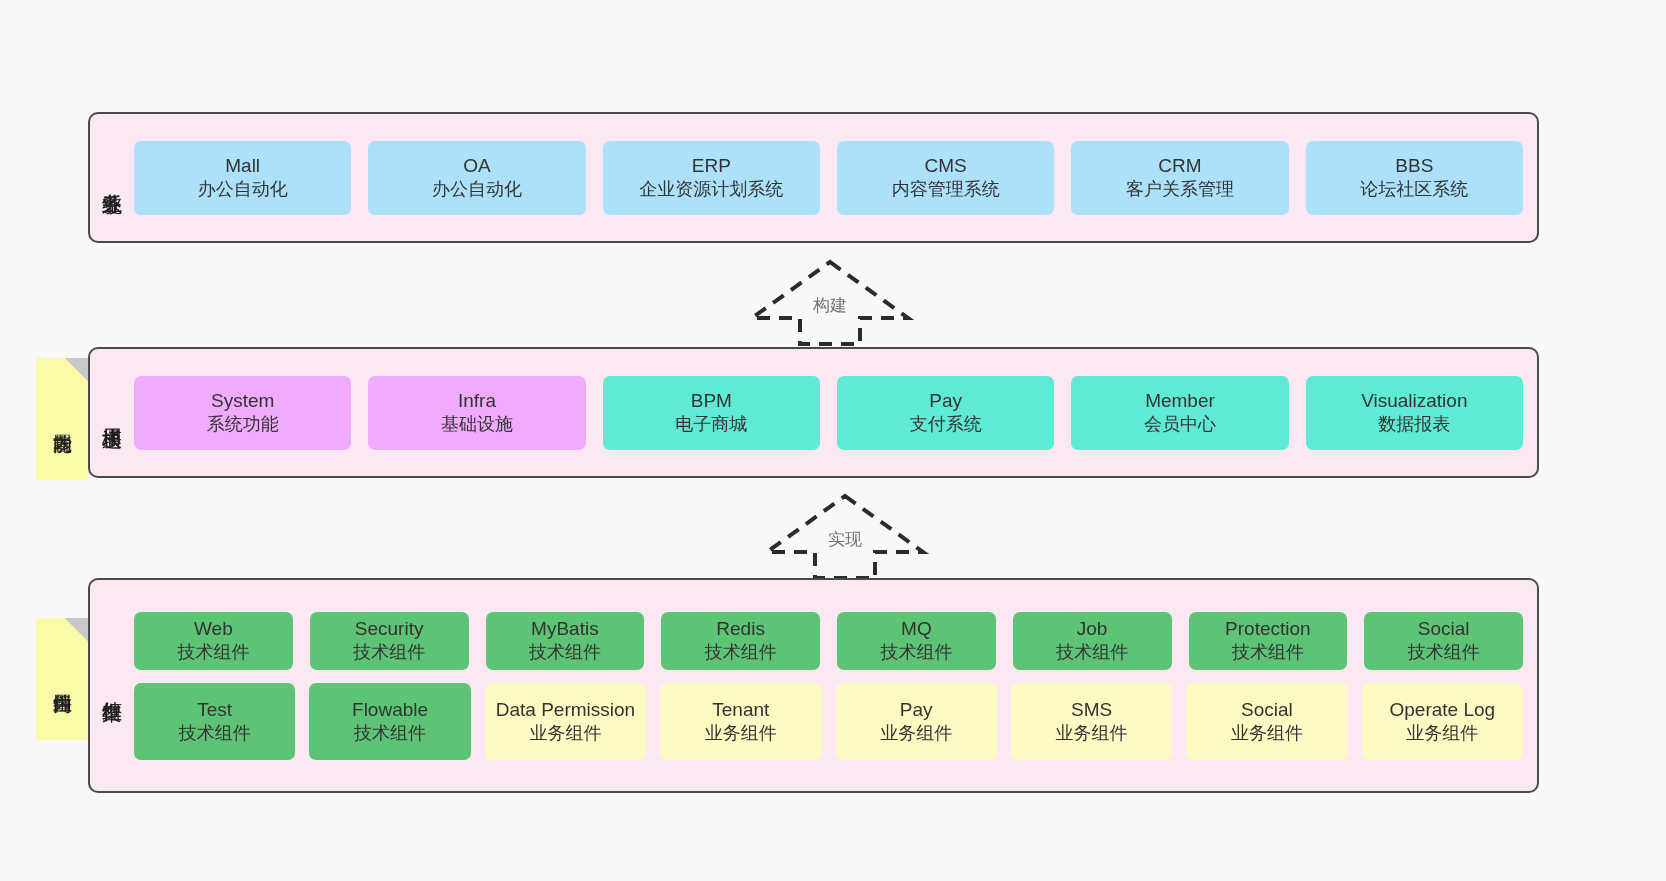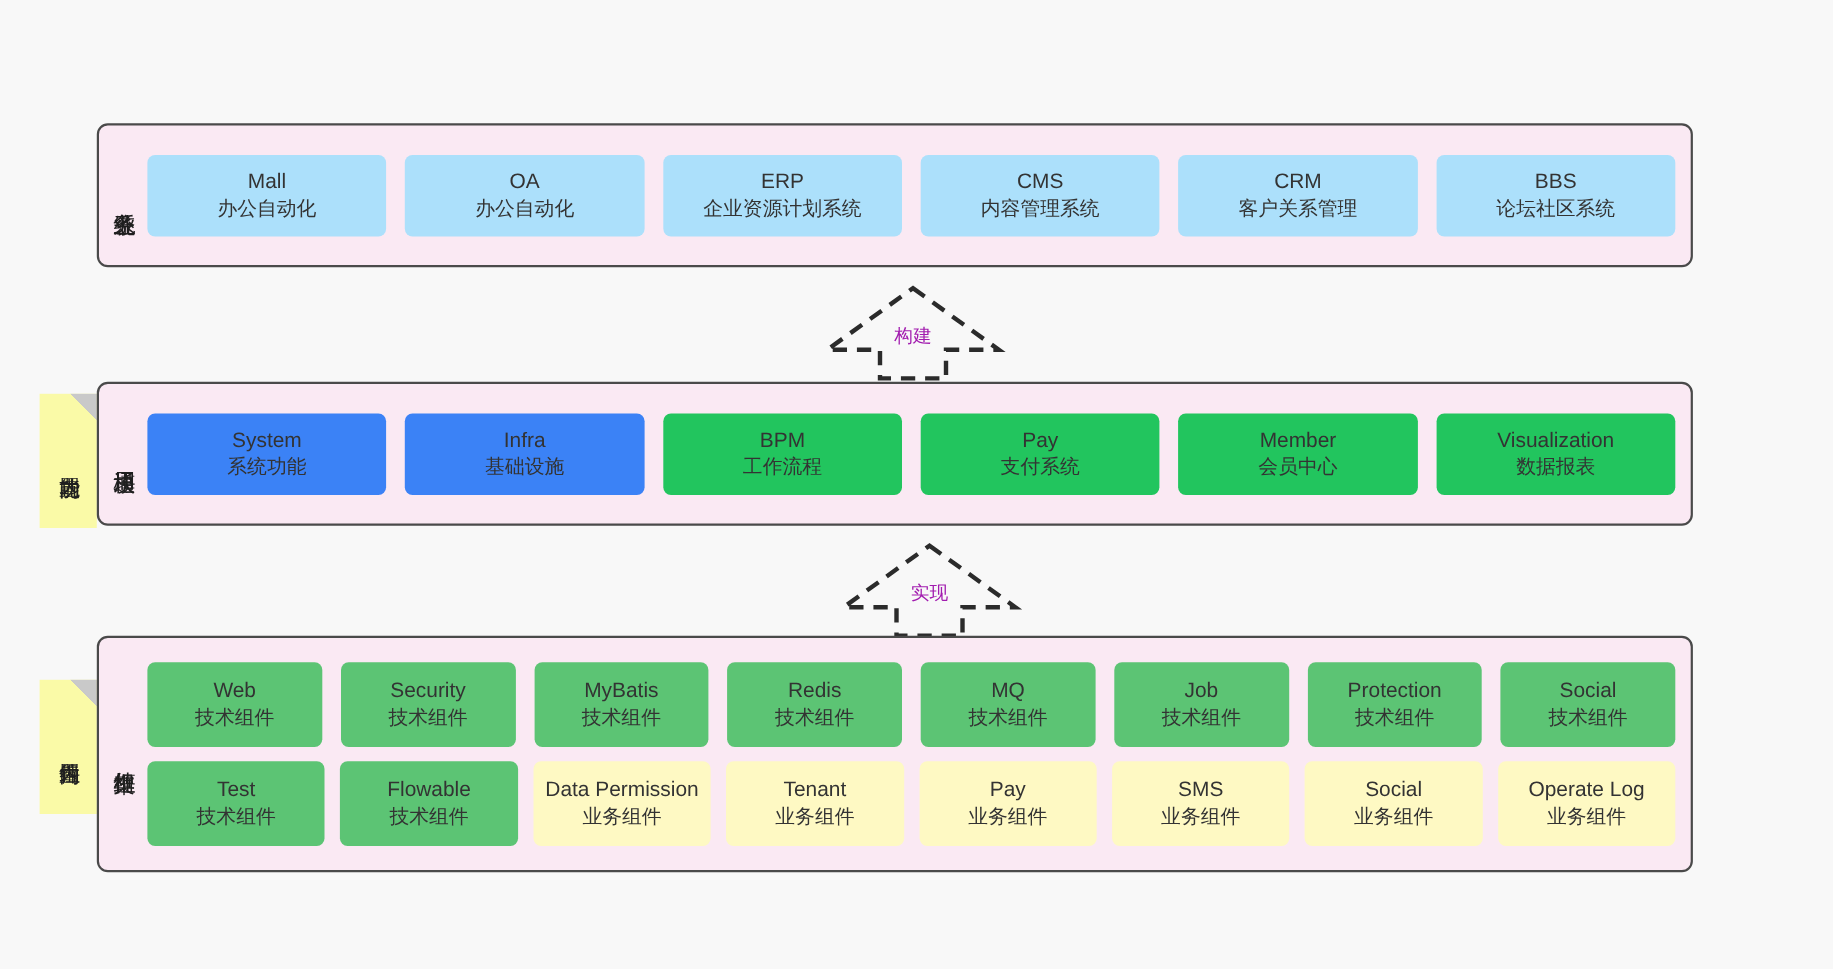--- a/index.html
+++ b/index.html
@@ -83,22 +83,22 @@
     font-size: 19px;
     white-space: nowrap;
   }
   .node .n-sub {
     font-size: 18px;
   }
   .node.wrapped .n-title { white-space: normal; }
 
   
   .c-blue        { background: #ace0fb; }
-  .c-red         { background: #3b82f6; text-align: right; }
-  .c-pink        { background: #22c55e; }
+  .c-red         { background: #f0abfc; text-align: right; }
+  .c-pink        { background: #5eead4; }
   .c-green-dark  { background: #5cc474; }
   .c-green-light { background: #fef9c3; }
 
   
   .note {
     position: absolute;
     background: #fafaa7;
     box-sizing: border-box;
     display: flex;
     align-items: center;
@@ -123,21 +123,21 @@
   
   .connector {
     position: absolute;
   }
   .connector svg { display: block; overflow: visible; }
   .connector .conn-label {
     position: absolute;
     left: 50%;
     transform: translateX(-50%);
     font-size: 17px;
-    color: #a21caf;
+    color: #737373;
     background: transparent;
     white-space: nowrap;
     user-select: none;
   }
 </style>
 </head>
 <body>
 
 <div id="canvas">
 
@@ -203,21 +203,21 @@
           <div class="n-sub">系统功能</div>
         </div>
 
         <div class="node c-red">
           <div class="n-title">Infra</div>
           <div class="n-sub">基础设施</div>
         </div>
 
         <div class="node c-pink">
           <div class="n-title">BPM</div>
-          <div class="n-sub">工作流程</div>
+          <div class="n-sub">电子商城</div>
         </div>
 
         <div class="node c-pink">
           <div class="n-title">Pay</div>
           <div class="n-sub">支付系统</div>
         </div>
 
         <div class="node c-pink">
           <div class="n-title">Member</div>
           <div class="n-sub">会员中心</div>
@@ -241,21 +241,21 @@
 
   <div class="note" id="note-framework" style="left:36px; top:618px; width:52px; height:122px;">
     <span class="fold"></span>
     <span>内置组件</span>
   </div>
 
   <div class="layer" id="layer-framework" style="left:88px; top:578px; width:1451px; height:215px;">
     <div class="layer-title">框架组件</div>
     <div class="layer-body">
 
-      <div class="row" style="height:77px; gap:17px;justify-content:space-between;">
+      <div class="row" style="height:58px; gap:17px;justify-content:space-between;">
 
         <div class="node c-green-dark">
           <div class="n-title">Web</div>
           <div class="n-sub">技术组件</div>
         </div>
 
         <div class="node c-green-dark">
           <div class="n-title">Security</div>
           <div class="n-sub">技术组件</div>
         </div>

